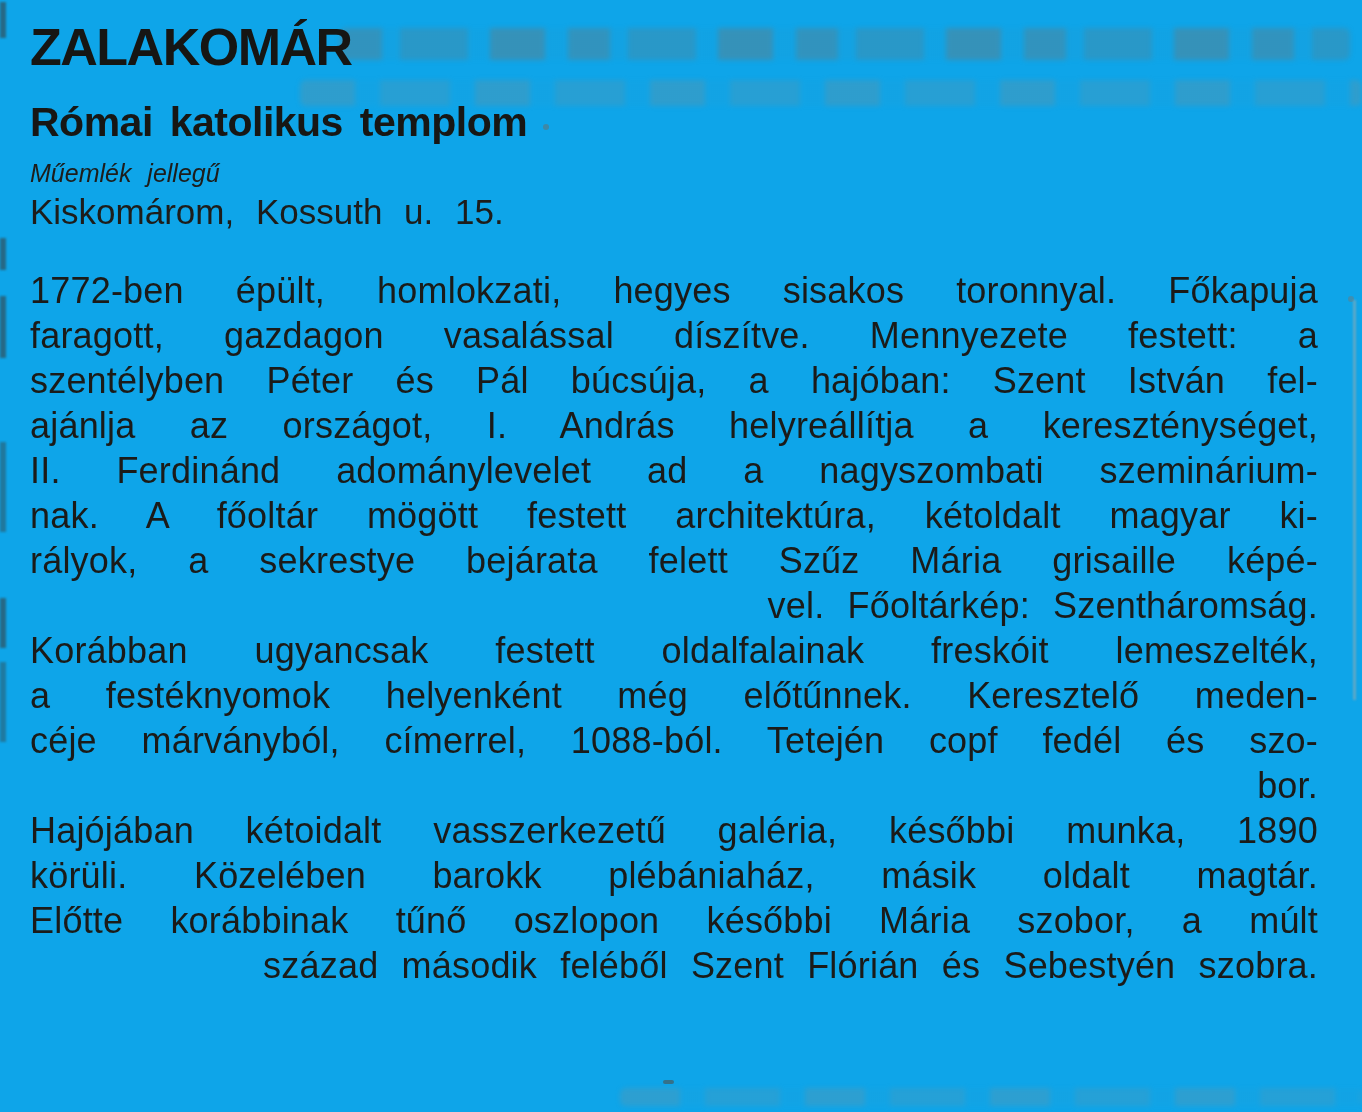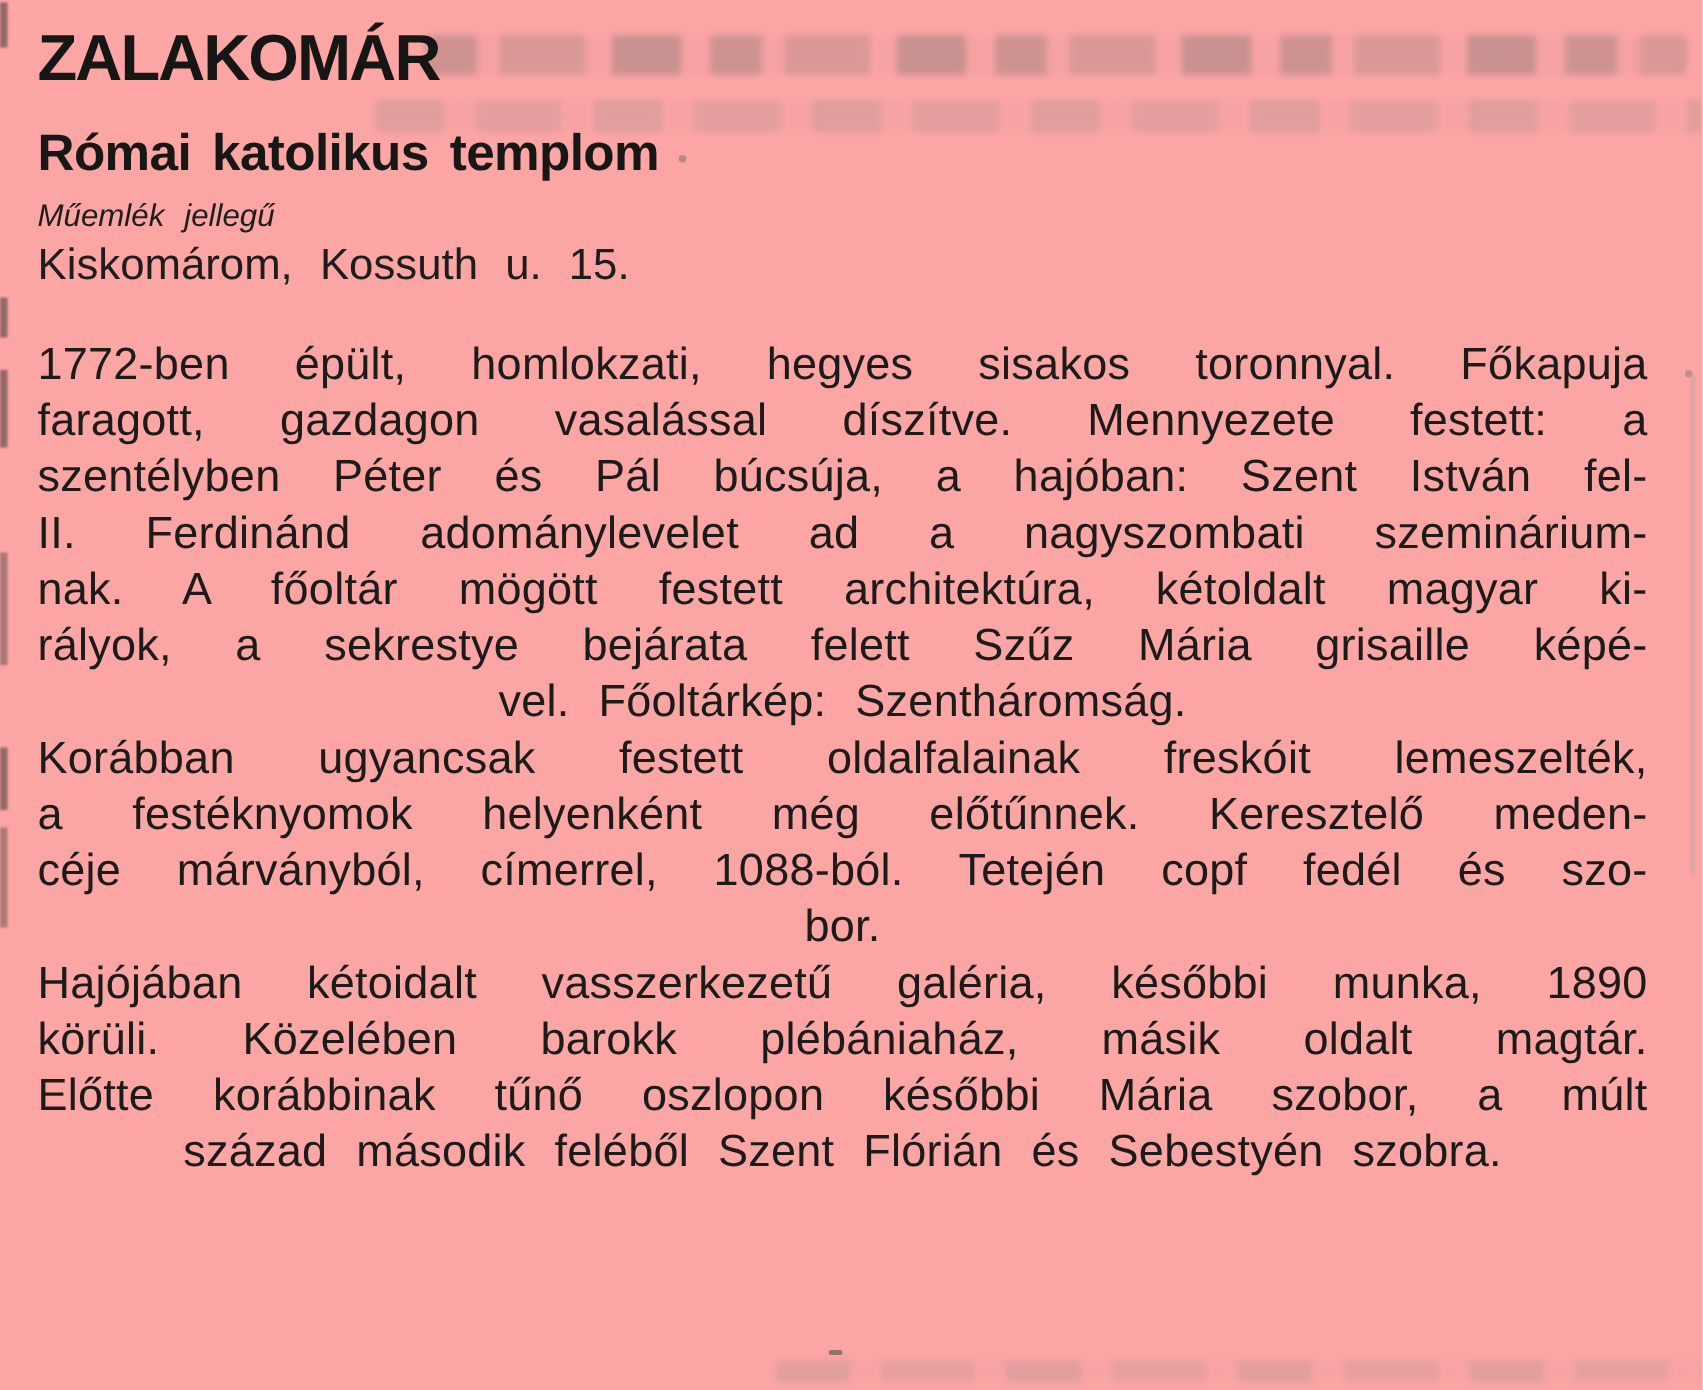--- a/index.html
+++ b/index.html
@@ -5,21 +5,21 @@
   html, body {
     margin: 0;
     padding: 0;
     background: #e9e8e4;
     font-family: "Liberation Sans", sans-serif;
   }
   .page {
     position: relative;
     width: 1362px;
     height: 1112px;
-    background: #fca5a5;
+    background: #0ea5e9;
     overflow: hidden;
     color: #1b1b19;
   }
 
   
   .title {
     position: absolute;
     left: 30px;
     top: 22px;
     margin: 0;
@@ -74,21 +74,21 @@
   .ln {
     height: 45px;
     line-height: 45px;
     word-spacing: 5px;
     letter-spacing: 0.2px;
     text-align: justify;
     text-align-last: justify;
     white-space: nowrap;
   }
   .ln.last {
-    text-align: center;
+    text-align: right;
     text-align-last: auto;
     word-spacing: 13px;
   }
 
   
   .bleed {
     position: absolute;
     filter: blur(2.5px);
     border-radius: 6px;
     pointer-events: none;
@@ -165,20 +165,21 @@
 
   <h1 class="title">ZALAKOMÁR</h1>
   <h2 class="monument">Római katolikus templom</h2>
   <div class="designation">Műemlék jellegű</div>
   <div class="address">Kiskomárom, Kossuth u. 15.</div>
 
   <div class="bodytext">
     <div class="ln">1772-ben épült, homlokzati, hegyes sisakos toronnyal. Főkapuja</div>
     <div class="ln">faragott, gazdagon vasalással díszítve. Mennyezete festett: a</div>
     <div class="ln">szentélyben Péter és Pál búcsúja, a hajóban: Szent István fel-</div>
+    <div class="ln">ajánlja az országot, I. András helyreállítja a kereszténységet,</div>
     <div class="ln">II. Ferdinánd adománylevelet ad a nagyszombati szeminárium-</div>
     <div class="ln">nak. A főoltár mögött festett architektúra, kétoldalt magyar ki-</div>
     <div class="ln">rályok, a sekrestye bejárata felett Szűz Mária grisaille képé-</div>
     <div class="ln last">vel. Főoltárkép: Szentháromság.</div>
 
 
     <div class="ln">Korábban ugyancsak festett oldalfalainak freskóit lemeszelték,</div>
     <div class="ln">a festéknyomok helyenként még előtűnnek. Keresztelő meden-</div>
     <div class="ln">céje márványból, címerrel, 1088-ból. Tetején copf fedél és szo-</div>
     <div class="ln last">bor.</div>

